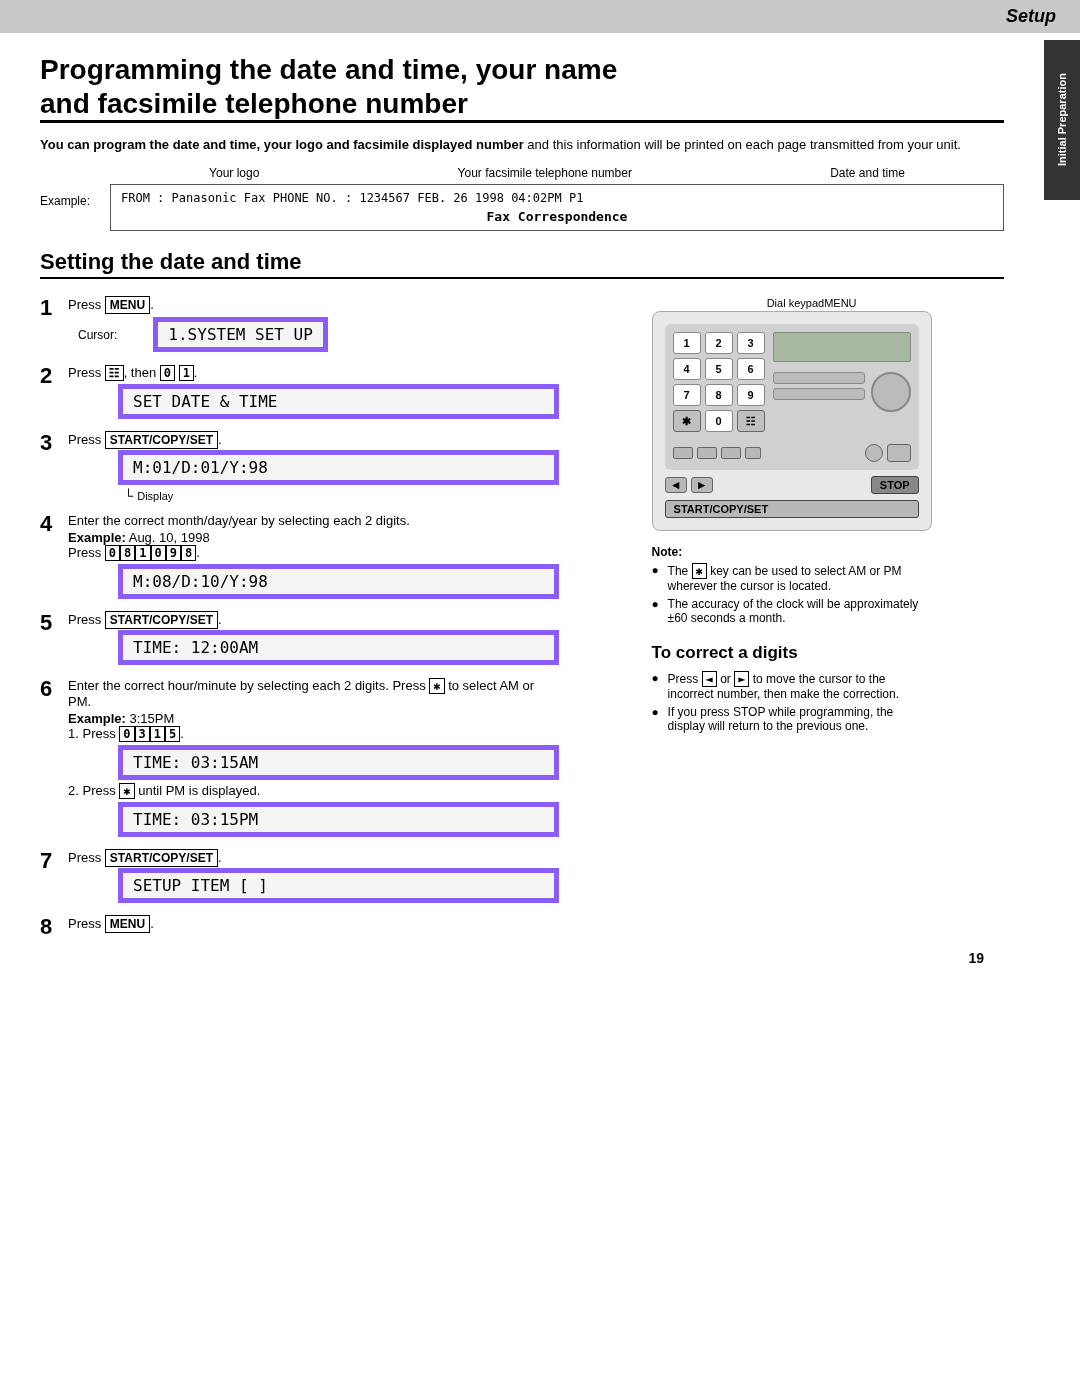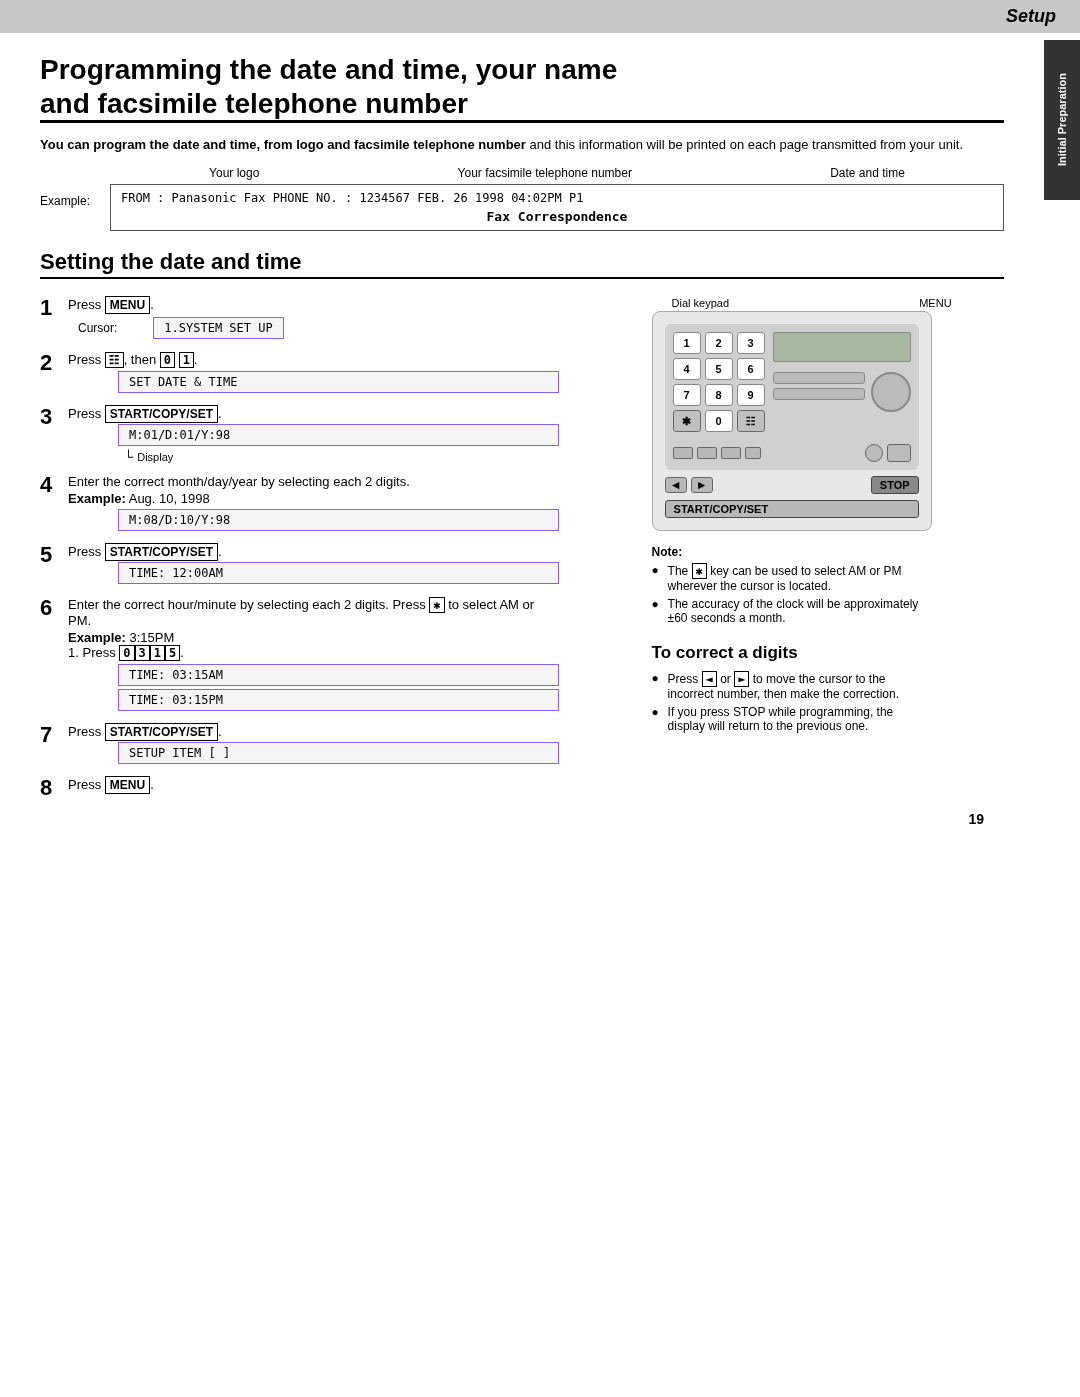--- a/index.html
+++ b/index.html
@@ -155,24 +155,24 @@
       font-size: 13px;
       margin-bottom: 2px;
     }
     .step-text .btn-box {
       border: 1.5px solid #000;
       padding: 1px 4px;
       font-weight: bold;
       font-size: 12px;
     }
     .display-box {
-      border: 1px solid #8b5cf6;
+      border: 5px solid #8b5cf6;
       background: #f5f5f5;
       font-family: monospace;
-      font-size: 12px;
+      font-size: 16px;
       padding: 3px 10px;
       margin: 3px 0 3px 30px;
       display: inline-block;
     }
     .display-box-wide {
       display: block;
       margin-left: 50px;
       margin-top: 3px;
       margin-bottom: 3px;
     }
@@ -290,21 +290,21 @@
     .page-number {
       text-align: right;
       font-size: 14px;
       font-weight: bold;
       padding-right: 20px;
     }
 
     
     .diag-label-row {
       display: flex;
-      justify-content: space-between;
+      justify-content: center;
       margin-bottom: 2px;
       font-size: 11px;
       margin-left: 40px;
     }
   </style>
 </head>
 <body>
 
 <div class="header">
   <span>Setup</span>
@@ -315,21 +315,21 @@
 </div>
 
 <div class="main">
 
   <div class="page-title title-underline">
     <span>Programming the date and time, your name</span><br>
     <span>and facsimile telephone number</span>
   </div>
 
   <p class="intro-para">
-    <strong>You can program the date and time, from logo and facsimile telephone number</strong><span> and this information will be printed on each page transmitted from your unit.</span>
+    <strong>You can program the date and time, your logo and facsimile displayed number</strong><span> and this information will be printed on each page transmitted from your unit.</span>
   </p>
 
   <div class="fax-example-section">
     <div class="example-label">Example:</div>
     <div class="fax-example-container">
       <div class="fax-labels-row">
         <span>Your logo</span>
         <span>Your facsimile telephone number</span>
         <span>Date and time</span>
       </div>
@@ -387,20 +387,23 @@
 
       <div class="step">
         <div class="step-num">4</div>
         <div class="step-content">
           <div class="step-text">
             Enter the correct month/day/year by selecting each 2 digits.
           </div>
           <div style="font-size:13px;margin-top:2px;">
             <strong>Example:</strong> Aug. 10, 1998
           </div>
+          <div style="font-size:13px;">
+            <span>Press</span> <span class="key-box">0</span><span class="key-box">8</span><span class="key-box">1</span><span class="key-box">0</span><span class="key-box">9</span><span class="key-box">8</span>.
+          </div>
           <span class="display-box display-box-wide">M:08/D:10/Y:98</span>
         </div>
       </div>
 
       <div class="step">
         <div class="step-num">5</div>
         <div class="step-content">
           <div class="step-text">
             <span>Press</span> <span class="btn-box">START/COPY/SET</span>.
           </div>
@@ -414,20 +417,23 @@
           <div class="step-text">
             Enter the correct hour/minute by selecting each 2 digits. Press <span class="key-box">✱</span> to select AM or PM.
           </div>
           <div style="font-size:13px;margin-top:2px;">
             <strong>Example:</strong> 3:15PM
           </div>
           <div style="font-size:13px;">
             1. <span>Press</span> <span class="key-box">0</span><span class="key-box">3</span><span class="key-box">1</span><span class="key-box">5</span>.
           </div>
           <span class="display-box display-box-wide">TIME:    03:15AM</span>
+          <div style="font-size:13px;margin-top:2px;">
+            2. <span>Press</span> <span class="key-box">✱</span> until PM is displayed.
+          </div>
           <span class="display-box display-box-wide">TIME:    03:15PM</span>
         </div>
       </div>
 
       <div class="step">
         <div class="step-num">7</div>
         <div class="step-content">
           <div class="step-text">
             <span>Press</span> <span class="btn-box">START/COPY/SET</span>.
           </div>

